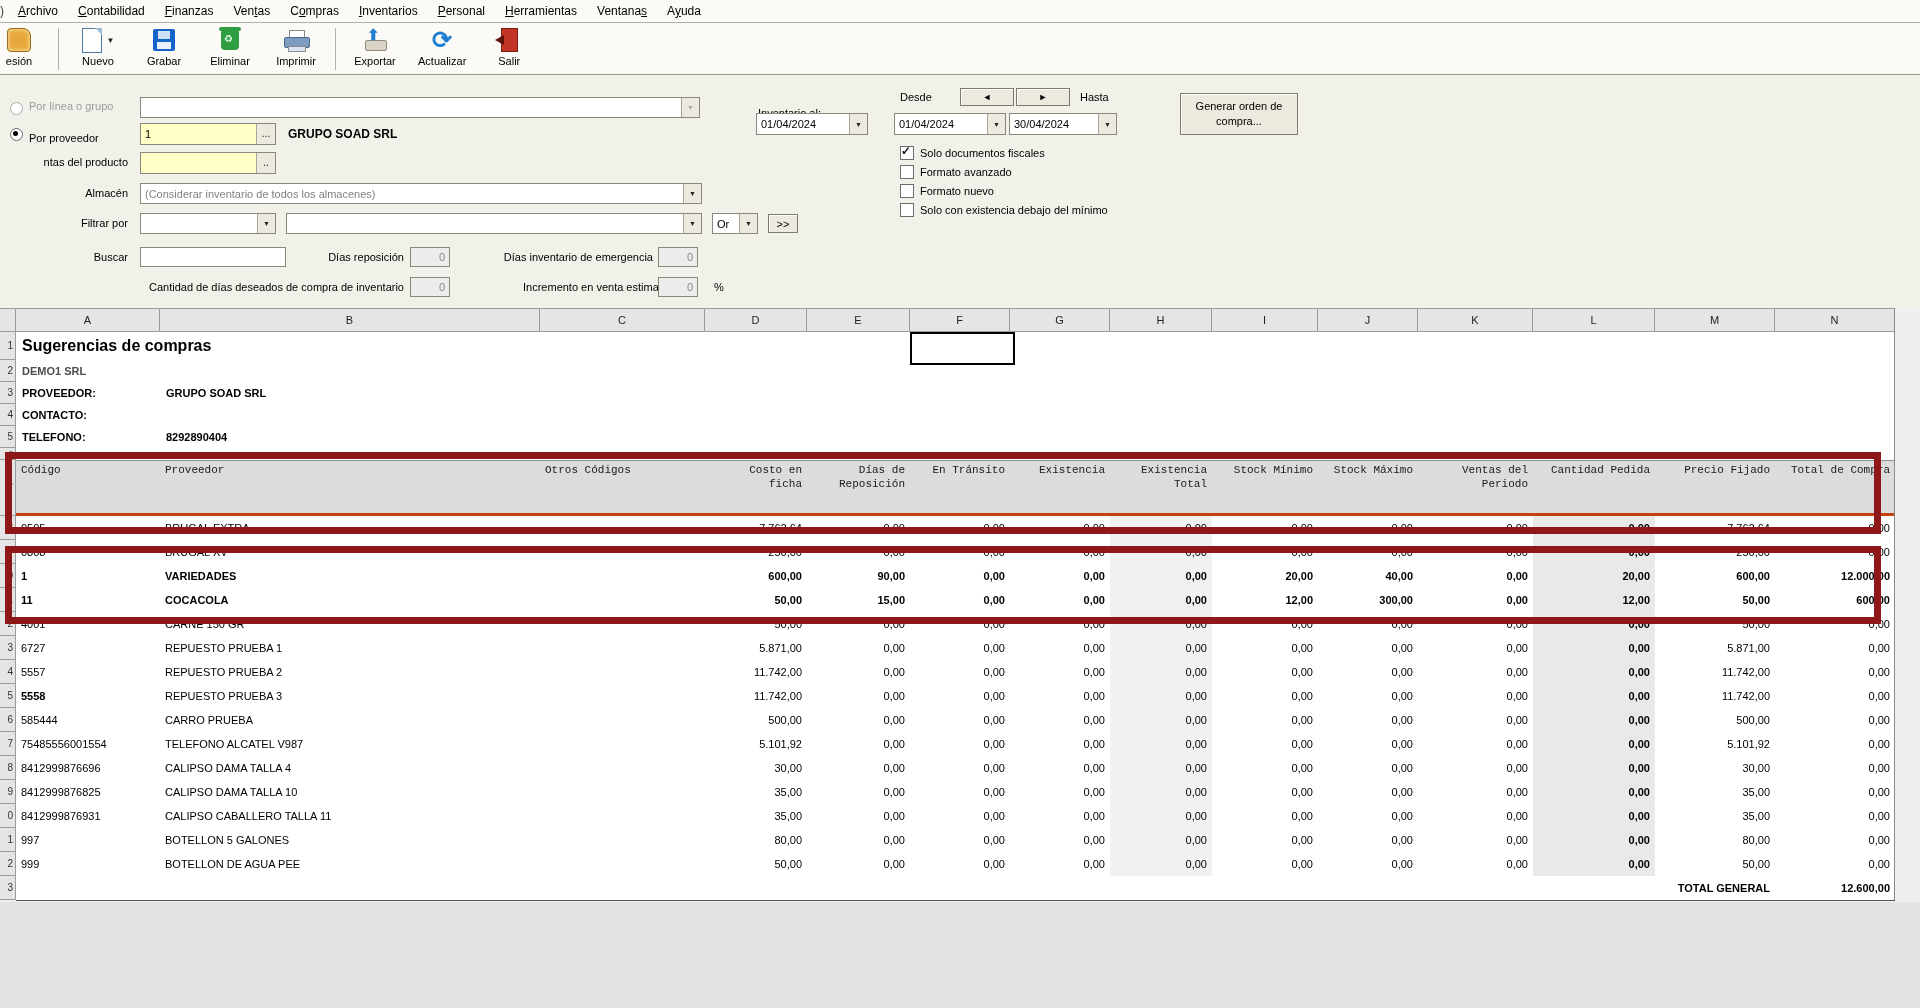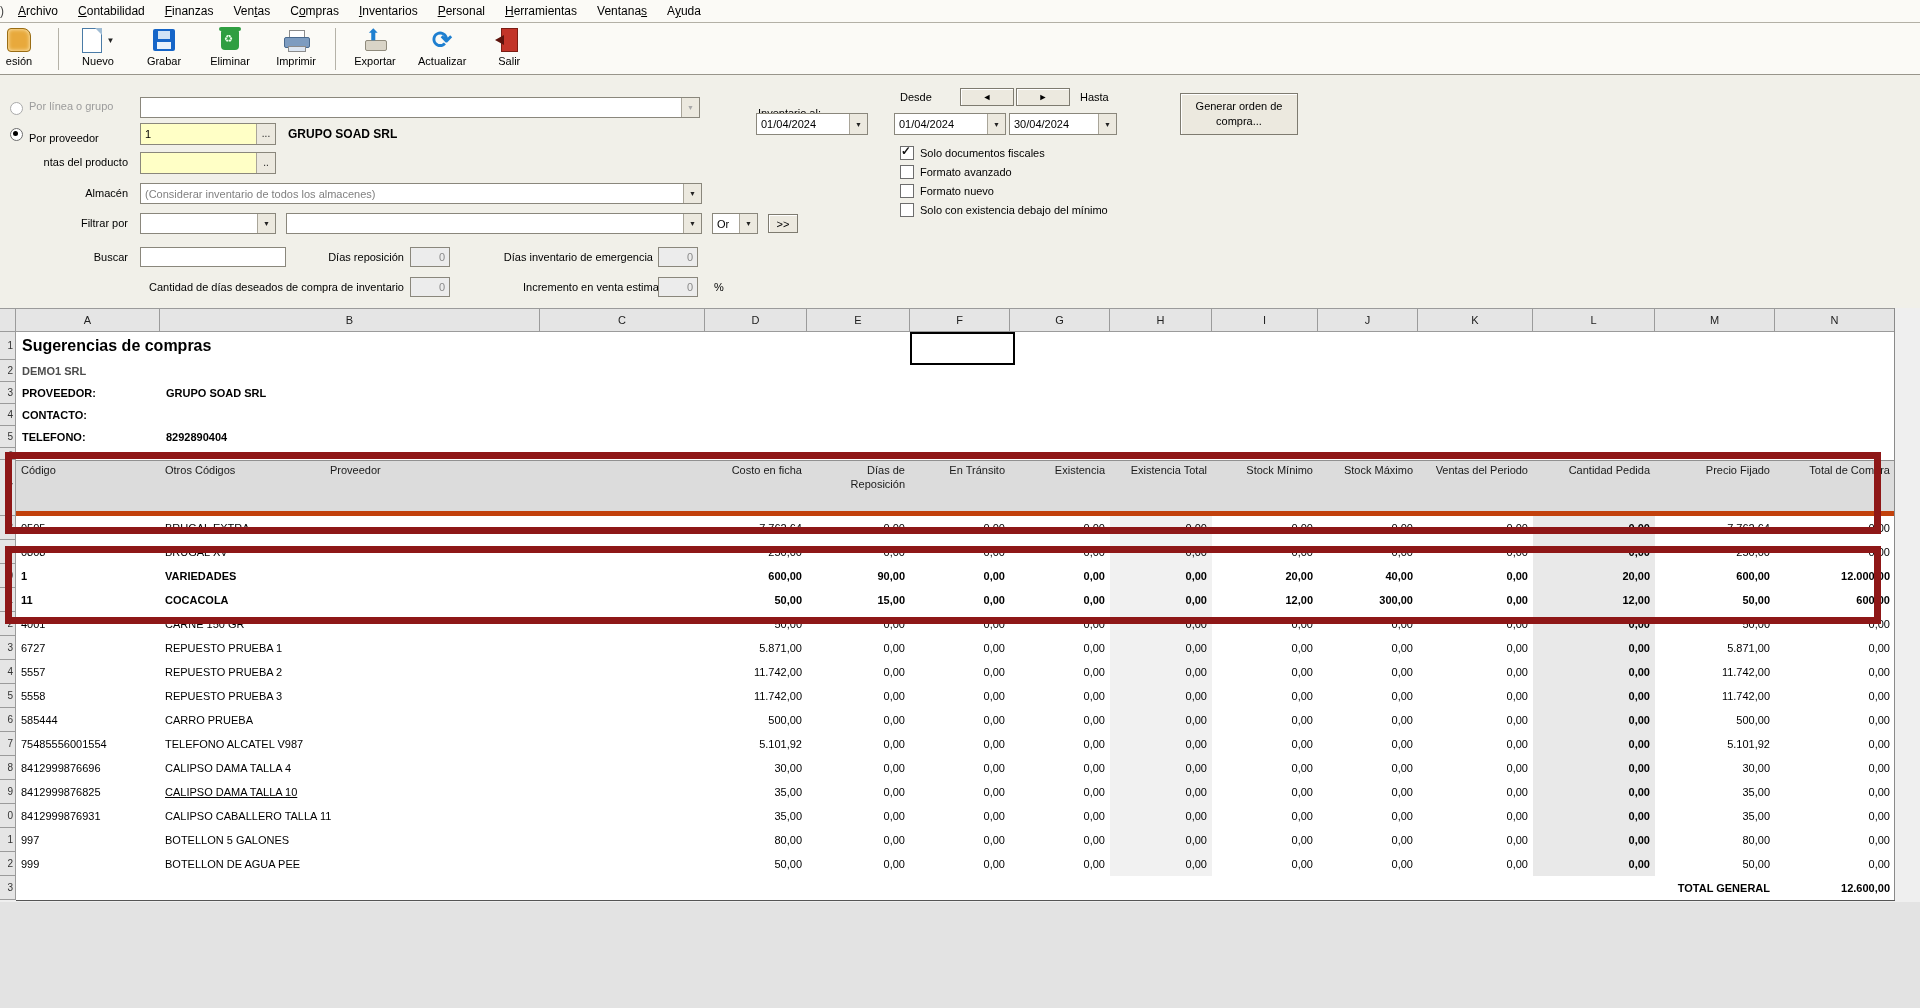--- a/index.html
+++ b/index.html
@@ -67,22 +67,22 @@
 
   
   #sheet{position:absolute;top:308px;left:0;width:1920px;height:594px;background:#efefef;}
   .sh-row{display:flex;width:1895px;background:#fff;}
   .cell{box-sizing:border-box;overflow:hidden;white-space:nowrap;}
   .gut{box-sizing:border-box;width:16px;background:#e5e5e5;border-right:1px solid #9b9b9b;border-bottom:1px solid #9b9b9b;
        font-size:10px;color:#333;text-align:right;padding-right:2px;overflow:hidden;}
   .letters .cell{background:#e5e5e5;border-right:1px solid #9b9b9b;border-top:1px solid #9b9b9b;border-bottom:1px solid #9b9b9b;
                  text-align:center;line-height:22px;color:#222;}
   .letters .gut{border-top:1px solid #9b9b9b;}
-  .hdr .cell{background:#dcdcdc;border-top:1px solid #909090;border-bottom:5px solid #c2410c;
-             padding:3px 5px;white-space:normal;line-height:1.25;color:#1a1a1a;}
+  .hdr .cell{background:#dcdcdc;border-top:1px solid #909090;border-bottom:3px solid #c2410c;
+             padding:3px 5px;white-space:normal;line-height:1.25;color:#1a1a1a;font-family:Liberation Mono, monospace;}
   .hdr .cell.num{text-align:right;}
   .data .cell{line-height:24px;padding:0 5px;}
   .data .cell.num{text-align:right;}
   .data .cell.shade-h{background:#f1f1f1;}
   .data .cell.shade-l{background:#e9e9e9;font-weight:bold;}
   .data.boldrow .cell{font-weight:bold;}
   .info .cell{line-height:22px;padding:0 6px;}
   .b{font-weight:bold;}
   #sel-cell{position:absolute;left:910px;top:24px;width:101px;height:29px;border:2px solid #000;background:transparent;}
   #right-border{position:absolute;left:1894px;top:0;width:1px;height:593px;background:#8a8a8a;}
@@ -335,22 +335,22 @@
       <div class="cell b" style="width: 144px;">TELEFONO:</div>
       <div class="cell b" style="width: 380px;">8292890404</div>
     </div>
     <div class="sh-row info" style="height: 12px;">
       <div class="gut" style="height: 12px; line-height: 12px; font-size: 8px;">6</div>
       <div class="cell" style="width: 1879px;"></div>
     </div>
     <div class="sh-row hdr" style="height: 56px;">
       <div class="gut" style="height: 56px; line-height: 56px;">7</div>
       <div class="cell" style="width: 144px; height: 56px;">Código</div>
+      <div class="cell" style="width: 380px; height: 56px;">Proveedor</div>
       <div class="cell" style="width: 165px; height: 56px;">Otros Códigos</div>
-      <div class="cell" style="width: 380px; height: 56px;">Proveedor</div>
       <div class="cell num" style="width: 102px; height: 56px;">Costo en ficha</div>
       <div class="cell num" style="width: 103px; height: 56px;">Días de Reposición</div>
       <div class="cell num" style="width: 100px; height: 56px;">En Tránsito</div>
       <div class="cell num" style="width: 100px; height: 56px;">Existencia</div>
       <div class="cell num" style="width: 102px; height: 56px;">Existencia Total</div>
       <div class="cell num" style="width: 106px; height: 56px;">Stock Mínimo</div>
       <div class="cell num" style="width: 100px; height: 56px;">Stock Máximo</div>
       <div class="cell num" style="width: 115px; height: 56px;">Ventas del Periodo</div>
       <div class="cell num" style="width: 122px; height: 56px;">Cantidad Pedida</div>
       <div class="cell num" style="width: 120px; height: 56px;">Precio Fijado</div>
@@ -470,21 +470,21 @@
       <div class="cell num shade-h" style="width: 102px; height: 24px;">0,00</div>
       <div class="cell num" style="width: 106px; height: 24px;">0,00</div>
       <div class="cell num" style="width: 100px; height: 24px;">0,00</div>
       <div class="cell num" style="width: 115px; height: 24px;">0,00</div>
       <div class="cell num shade-l" style="width: 122px; height: 24px;">0,00</div>
       <div class="cell num" style="width: 120px; height: 24px;">11.742,00</div>
       <div class="cell num" style="width: 120px; height: 24px;">0,00</div>
     </div>
     <div class="sh-row data" style="height: 24px;">
       <div class="gut" style="height: 24px; line-height: 24px;">5</div>
-      <div class="cell" style="width: 144px; height: 24px;">5558</div>
+      <div class="cell" style="width: 144px; height: 24px; font-weight: bold;">5558</div>
       <div class="cell" style="width: 380px; height: 24px;">REPUESTO PRUEBA 3</div>
       <div class="cell" style="width: 165px; height: 24px;"></div>
       <div class="cell num" style="width: 102px; height: 24px;">11.742,00</div>
       <div class="cell num" style="width: 103px; height: 24px;">0,00</div>
       <div class="cell num" style="width: 100px; height: 24px;">0,00</div>
       <div class="cell num" style="width: 100px; height: 24px;">0,00</div>
       <div class="cell num shade-h" style="width: 102px; height: 24px;">0,00</div>
       <div class="cell num" style="width: 106px; height: 24px;">0,00</div>
       <div class="cell num" style="width: 100px; height: 24px;">0,00</div>
       <div class="cell num" style="width: 115px; height: 24px;">0,00</div>
@@ -539,21 +539,21 @@
       <div class="cell num" style="width: 106px; height: 24px;">0,00</div>
       <div class="cell num" style="width: 100px; height: 24px;">0,00</div>
       <div class="cell num" style="width: 115px; height: 24px;">0,00</div>
       <div class="cell num shade-l" style="width: 122px; height: 24px;">0,00</div>
       <div class="cell num" style="width: 120px; height: 24px;">30,00</div>
       <div class="cell num" style="width: 120px; height: 24px;">0,00</div>
     </div>
     <div class="sh-row data" style="height: 24px;">
       <div class="gut" style="height: 24px; line-height: 24px;">9</div>
       <div class="cell" style="width: 144px; height: 24px;">8412999876825</div>
-      <div class="cell" style="width: 380px; height: 24px; text-decoration: underline;">CALIPSO DAMA TALLA 10</div>
+      <div class="cell" style="width: 380px; height: 24px;">CALIPSO DAMA TALLA 10</div>
       <div class="cell" style="width: 165px; height: 24px;"></div>
       <div class="cell num" style="width: 102px; height: 24px;">35,00</div>
       <div class="cell num" style="width: 103px; height: 24px;">0,00</div>
       <div class="cell num" style="width: 100px; height: 24px;">0,00</div>
       <div class="cell num" style="width: 100px; height: 24px;">0,00</div>
       <div class="cell num shade-h" style="width: 102px; height: 24px;">0,00</div>
       <div class="cell num" style="width: 106px; height: 24px;">0,00</div>
       <div class="cell num" style="width: 100px; height: 24px;">0,00</div>
       <div class="cell num" style="width: 115px; height: 24px;">0,00</div>
       <div class="cell num shade-l" style="width: 122px; height: 24px;">0,00</div>

